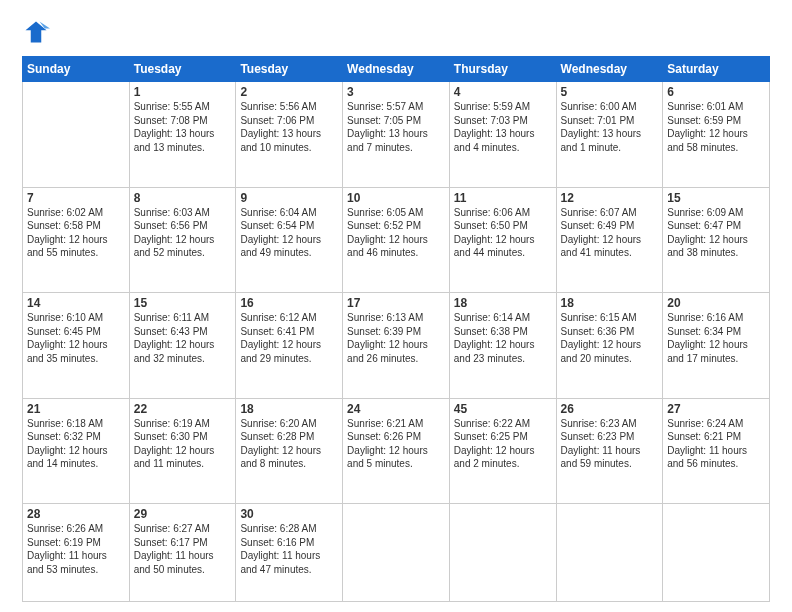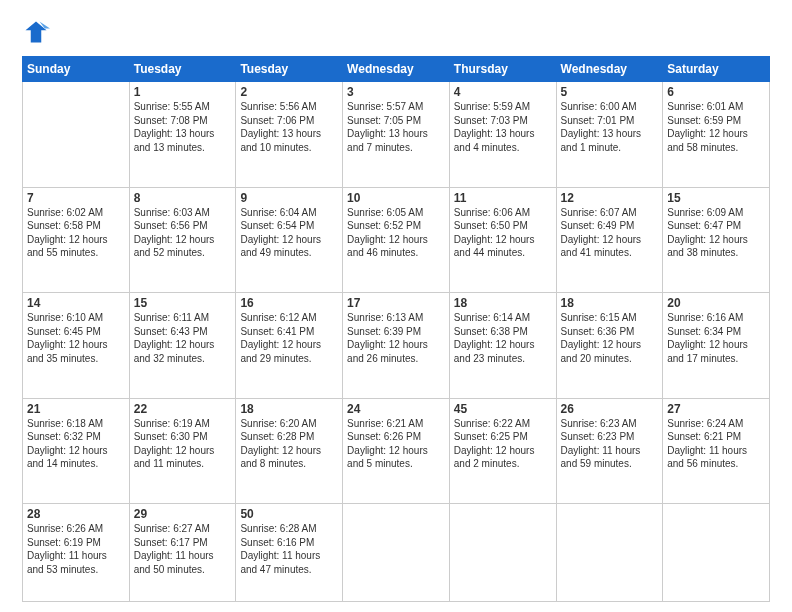--- a/index.html
+++ b/index.html
@@ -258,21 +258,21 @@
         <tr class="last-week">
           <td>
             <span class="day-number">28</span>
             <div class="day-info">Sunrise: 6:26 AM<br>Sunset: 6:19 PM<br>Daylight: 11 hours and 53 minutes.</div>
           </td>
           <td>
             <span class="day-number">29</span>
             <div class="day-info">Sunrise: 6:27 AM<br>Sunset: 6:17 PM<br>Daylight: 11 hours and 50 minutes.</div>
           </td>
           <td>
-            <span class="day-number">50</span>
+            <span class="day-number">30</span>
             <div class="day-info">Sunrise: 6:28 AM<br>Sunset: 6:16 PM<br>Daylight: 11 hours and 47 minutes.</div>
           </td>
           <td class="empty-cell"></td>
           <td class="empty-cell"></td>
           <td class="empty-cell"></td>
           <td class="empty-cell"></td>
         </tr>
       </tbody>
   </table>
 </div>

